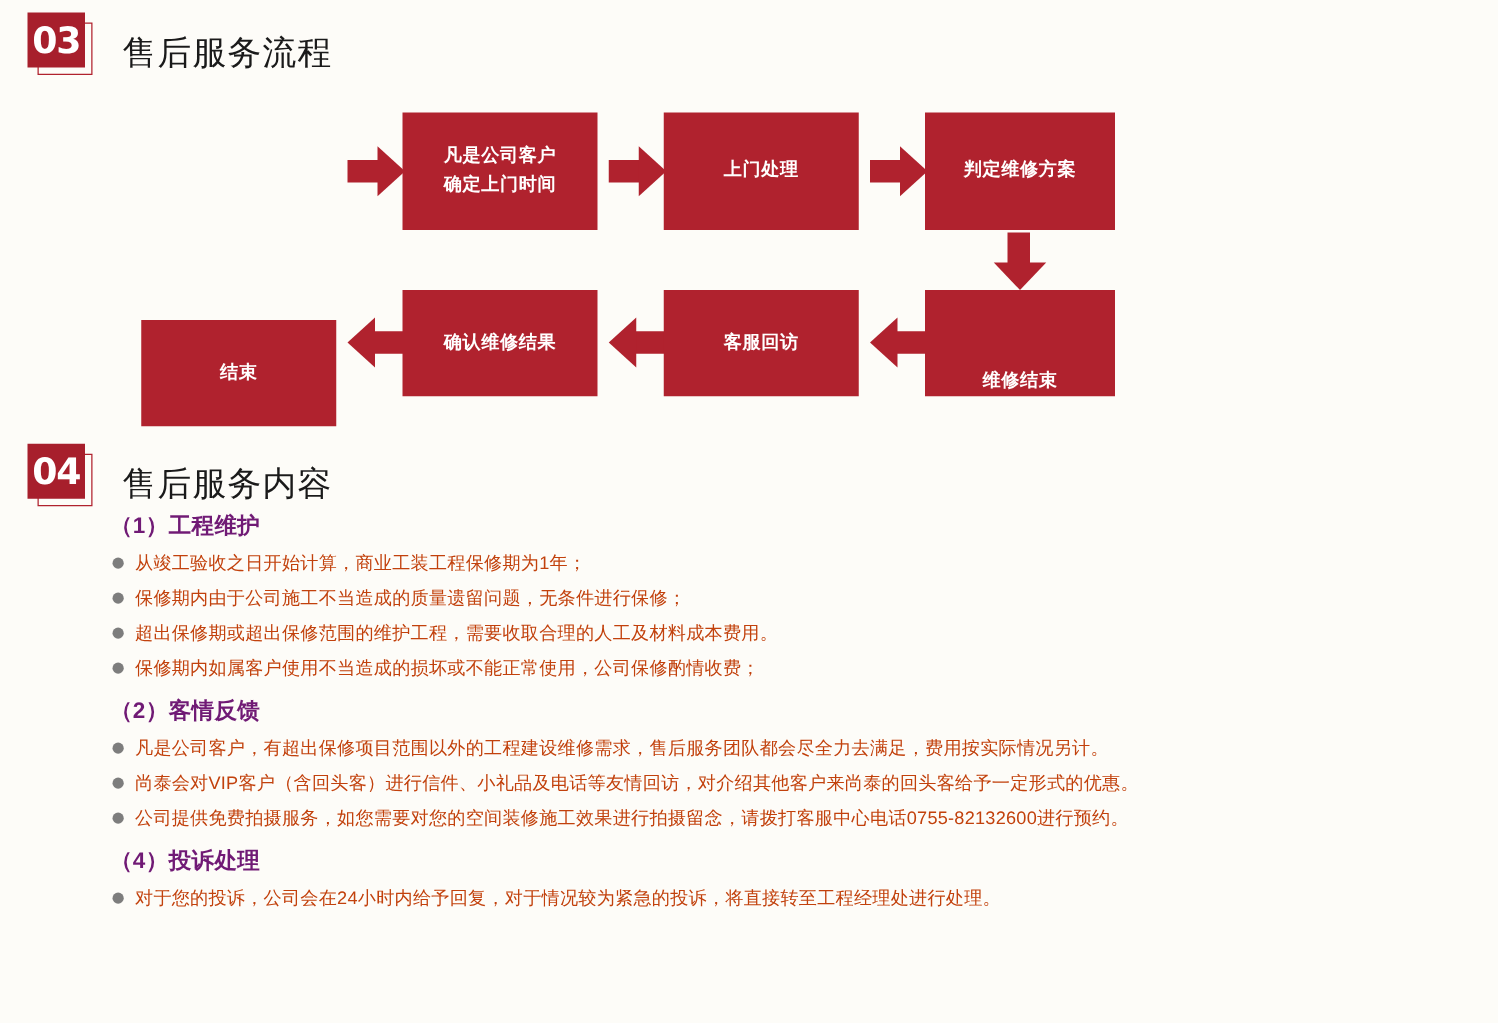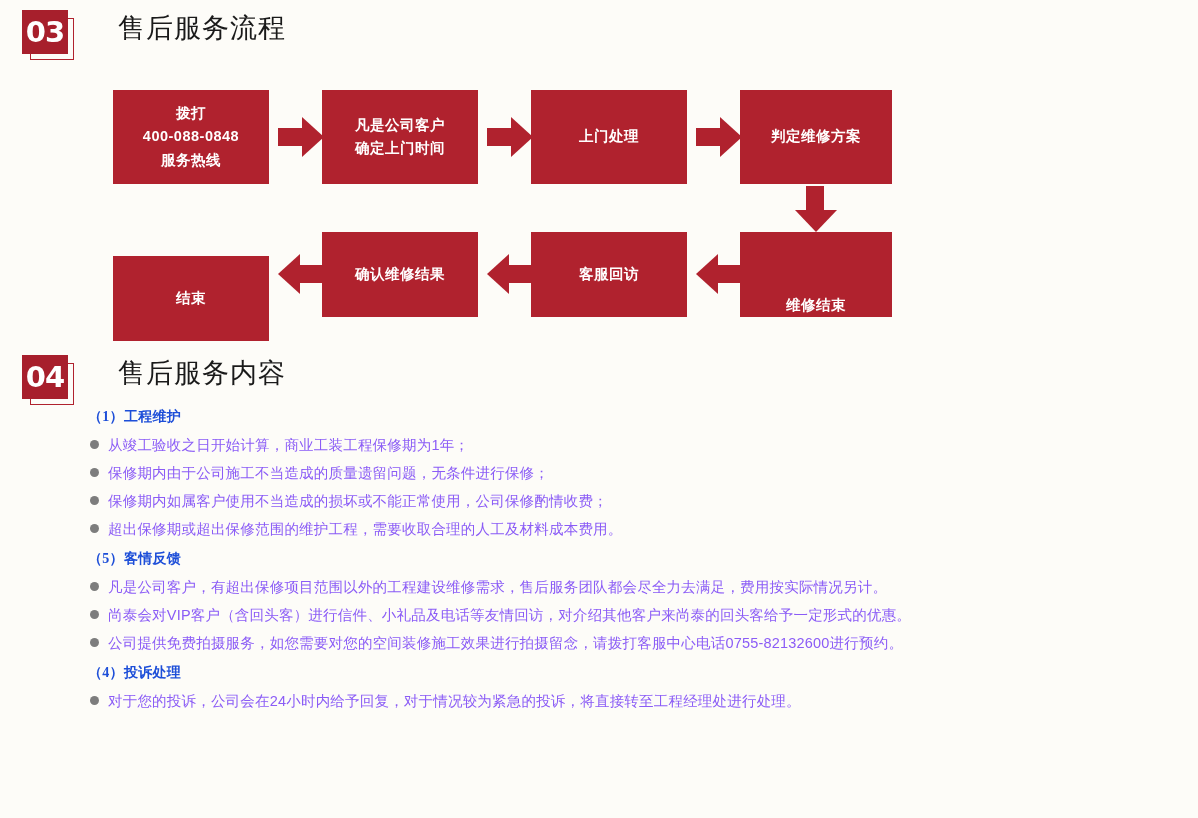--- a/index.html
+++ b/index.html
@@ -14,22 +14,21 @@
     font-family: "Liberation Sans", "DejaVu Sans", sans-serif;
     color: #231f20;
     overflow: hidden;
     position: relative;
   }
 
   
   .section-header {
     position: absolute;
     display: flex;
-    align-items: flex-start;
-    gap: 20px;
+    align-items: flex-end;
   }
   .badge-wrap {
     position: relative;
     width: 56px;
     height: 50px;
     flex: 0 0 auto;
   }
   .badge-outline {
     position: absolute;
     left: 8px;
@@ -129,33 +128,32 @@
   }
 
   
   #content-04 {
     position: absolute;
     left: 88px;
     top: 408px;
     width: 1060px;
   }
   .sub-heading {
-    font-size: 14px;
+    font-size: 18px;
     font-weight: bold;
-    color: #1d4ed8;
+    color: #701a75;
     margin: 0 0 8px 0;
     letter-spacing: 0.3px;
-    font-family: Liberation Serif, serif;
   }
   .bullet-list { list-style: none; margin: 0 0 10px 0; padding: 0; }
   .bullet-item {
     position: relative;
     padding-left: 20px;
     font-size: 14.5px;
-    color: #8b5cf6;
+    color: #c2410c;
     line-height: 1.52;
     margin-bottom: 6px;
     letter-spacing: 0.2px;
     white-space: nowrap;
   }
   .bullet-dot {
     position: absolute;
     left: 2px;
     top: 6px;
     width: 9px;
@@ -171,25 +169,20 @@
 <div class="section-header" id="header-03" style="left:22px; top:10px;">
   <div class="badge-wrap">
     <div class="badge-outline"></div>
     <div class="badge-box">03</div>
   </div>
   <div class="section-title">售后服务流程</div>
 </div>
 
 <div id="flowchart">
 
-  <div class="flow-box" style="left:113px; top:90px; width:156px; height:94px;">
-    <span class="ln">拨打</span>
-    <span class="ln">400-088-0848</span>
-    <span class="ln">服务热线</span>
-  </div>
 
   <div class="arrow arrow-right" style="left:278px; top:117px;">
     <span class="shaft"></span>
     <span class="head"></span>
   </div>
 
   <div class="flow-box" style="left:322px; top:90px; width:156px; height:94px;">
     <span class="ln">凡是公司客户</span>
     <span class="ln">确定上门时间</span>
   </div>
@@ -265,32 +258,32 @@
       <li class="bullet-item">
         <span class="bullet-dot"></span>
         <span>从竣工验收之日开始计算，商业工装工程保修期为1年；</span>
       </li>
       <li class="bullet-item">
         <span class="bullet-dot"></span>
         <span>保修期内由于公司施工不当造成的质量遗留问题，无条件进行保修；</span>
       </li>
       <li class="bullet-item">
         <span class="bullet-dot"></span>
+        <span>超出保修期或超出保修范围的维护工程，需要收取合理的人工及材料成本费用。</span>
+      </li>
+      <li class="bullet-item">
+        <span class="bullet-dot"></span>
         <span>保修期内如属客户使用不当造成的损坏或不能正常使用，公司保修酌情收费；</span>
       </li>
-      <li class="bullet-item">
-        <span class="bullet-dot"></span>
-        <span>超出保修期或超出保修范围的维护工程，需要收取合理的人工及材料成本费用。</span>
-      </li>
     </ul>
   </div>
 
 
   <div class="group">
-    <div class="sub-heading">（5）客情反馈</div>
+    <div class="sub-heading">（2）客情反馈</div>
     <ul class="bullet-list">
       <li class="bullet-item">
         <span class="bullet-dot"></span>
         <span>凡是公司客户，有超出保修项目范围以外的工程建设维修需求，售后服务团队都会尽全力去满足，费用按实际情况另计。</span>
       </li>
       <li class="bullet-item">
         <span class="bullet-dot"></span>
         <span>尚泰会对VIP客户（含回头客）进行信件、小礼品及电话等友情回访，对介绍其他客户来尚泰的回头客给予一定形式的优惠。</span>
       </li>
       <li class="bullet-item">

